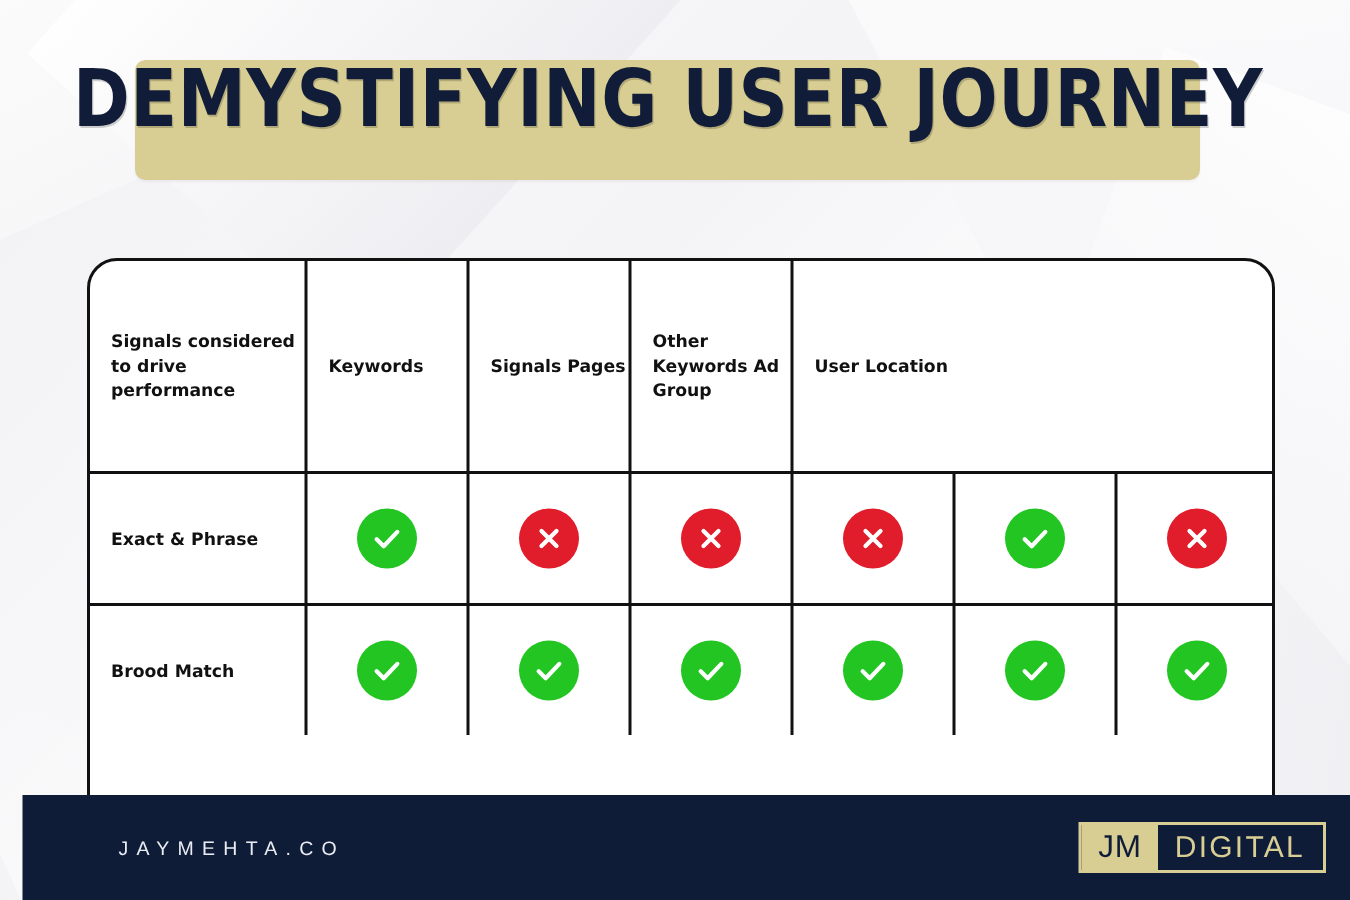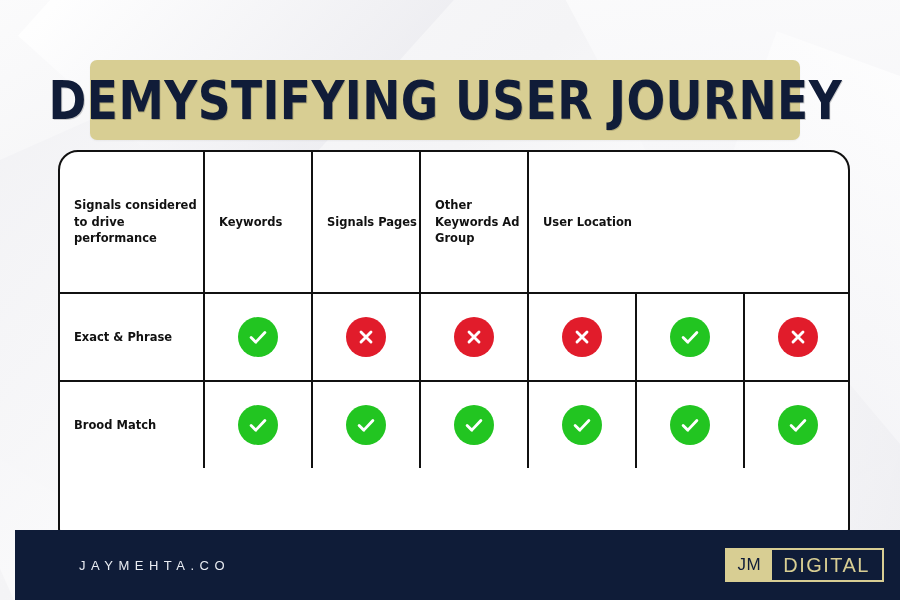--- a/index.html
+++ b/index.html
@@ -74,48 +74,47 @@
     width: 300px; height: 300px;
     background: linear-gradient(60deg, #f3f3f6 0%, #ffffff 100%);
     transform: rotate(35deg);
     opacity: .7;
   }
 
   
   #title-banner {
     position: absolute;
     left: 90px;
-    top: 60px;
+    top: 40px;
     width: 710px;
     height: 80px;
     background: #d8ce93;
     border-radius: 7px;
     display: flex;
-    align-items: center;
     justify-content: center;
     box-shadow: 0 1px 2px rgba(0,0,0,.05);
   }
   #title-text {
     font-family: "DejaVu Sans", sans-serif;
     font-weight: 700;
     font-size: 53px;
     line-height: 1;
     color: #101c38;
     letter-spacing: 0.5px;
     transform: scaleX(0.86);
     transform-origin: center;
     white-space: nowrap;
     text-shadow: 1px 1px 0 rgba(0,0,0,.18);
   }
 
   
   #comparison-table {
     position: absolute;
     left: 58px;
-    top: 150px;
+    top: 172px;
     width: 792px;
     height: 399px;
     background: #ffffff;
     border: 2.5px solid #111111;
     border-radius: 20px;
     box-sizing: border-box;
     overflow: hidden;
     display: flex;
     flex-direction: column;
   }
@@ -204,21 +203,21 @@
     border: 2px solid #d8ce93;
     box-sizing: border-box;
   }
   #logo-jm {
     background: #d8ce93;
     color: #0f1c38;
     display: flex;
     align-items: center;
     padding: 0 11px;
     font-family: "Liberation Sans", sans-serif;
-    font-size: 17px;
+    font-size: 21px;
     font-weight: 400;
     letter-spacing: 0.5px;
   }
   #logo-digital {
     background: #0f1c38;
     color: #d8ce93;
     display: flex;
     align-items: center;
     padding: 0 12px 0 11px;
     font-family: "Liberation Sans", sans-serif;

